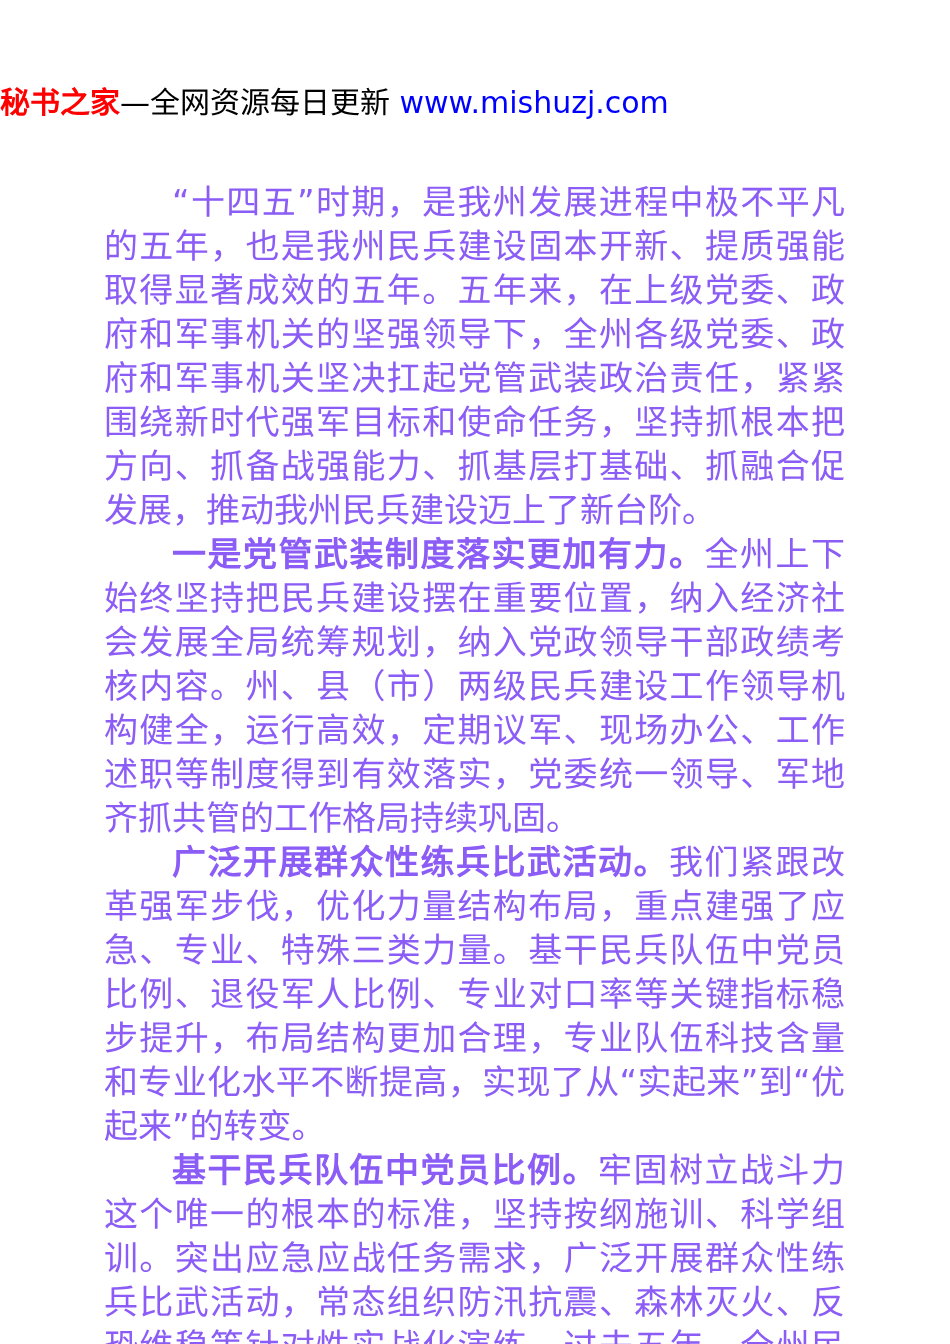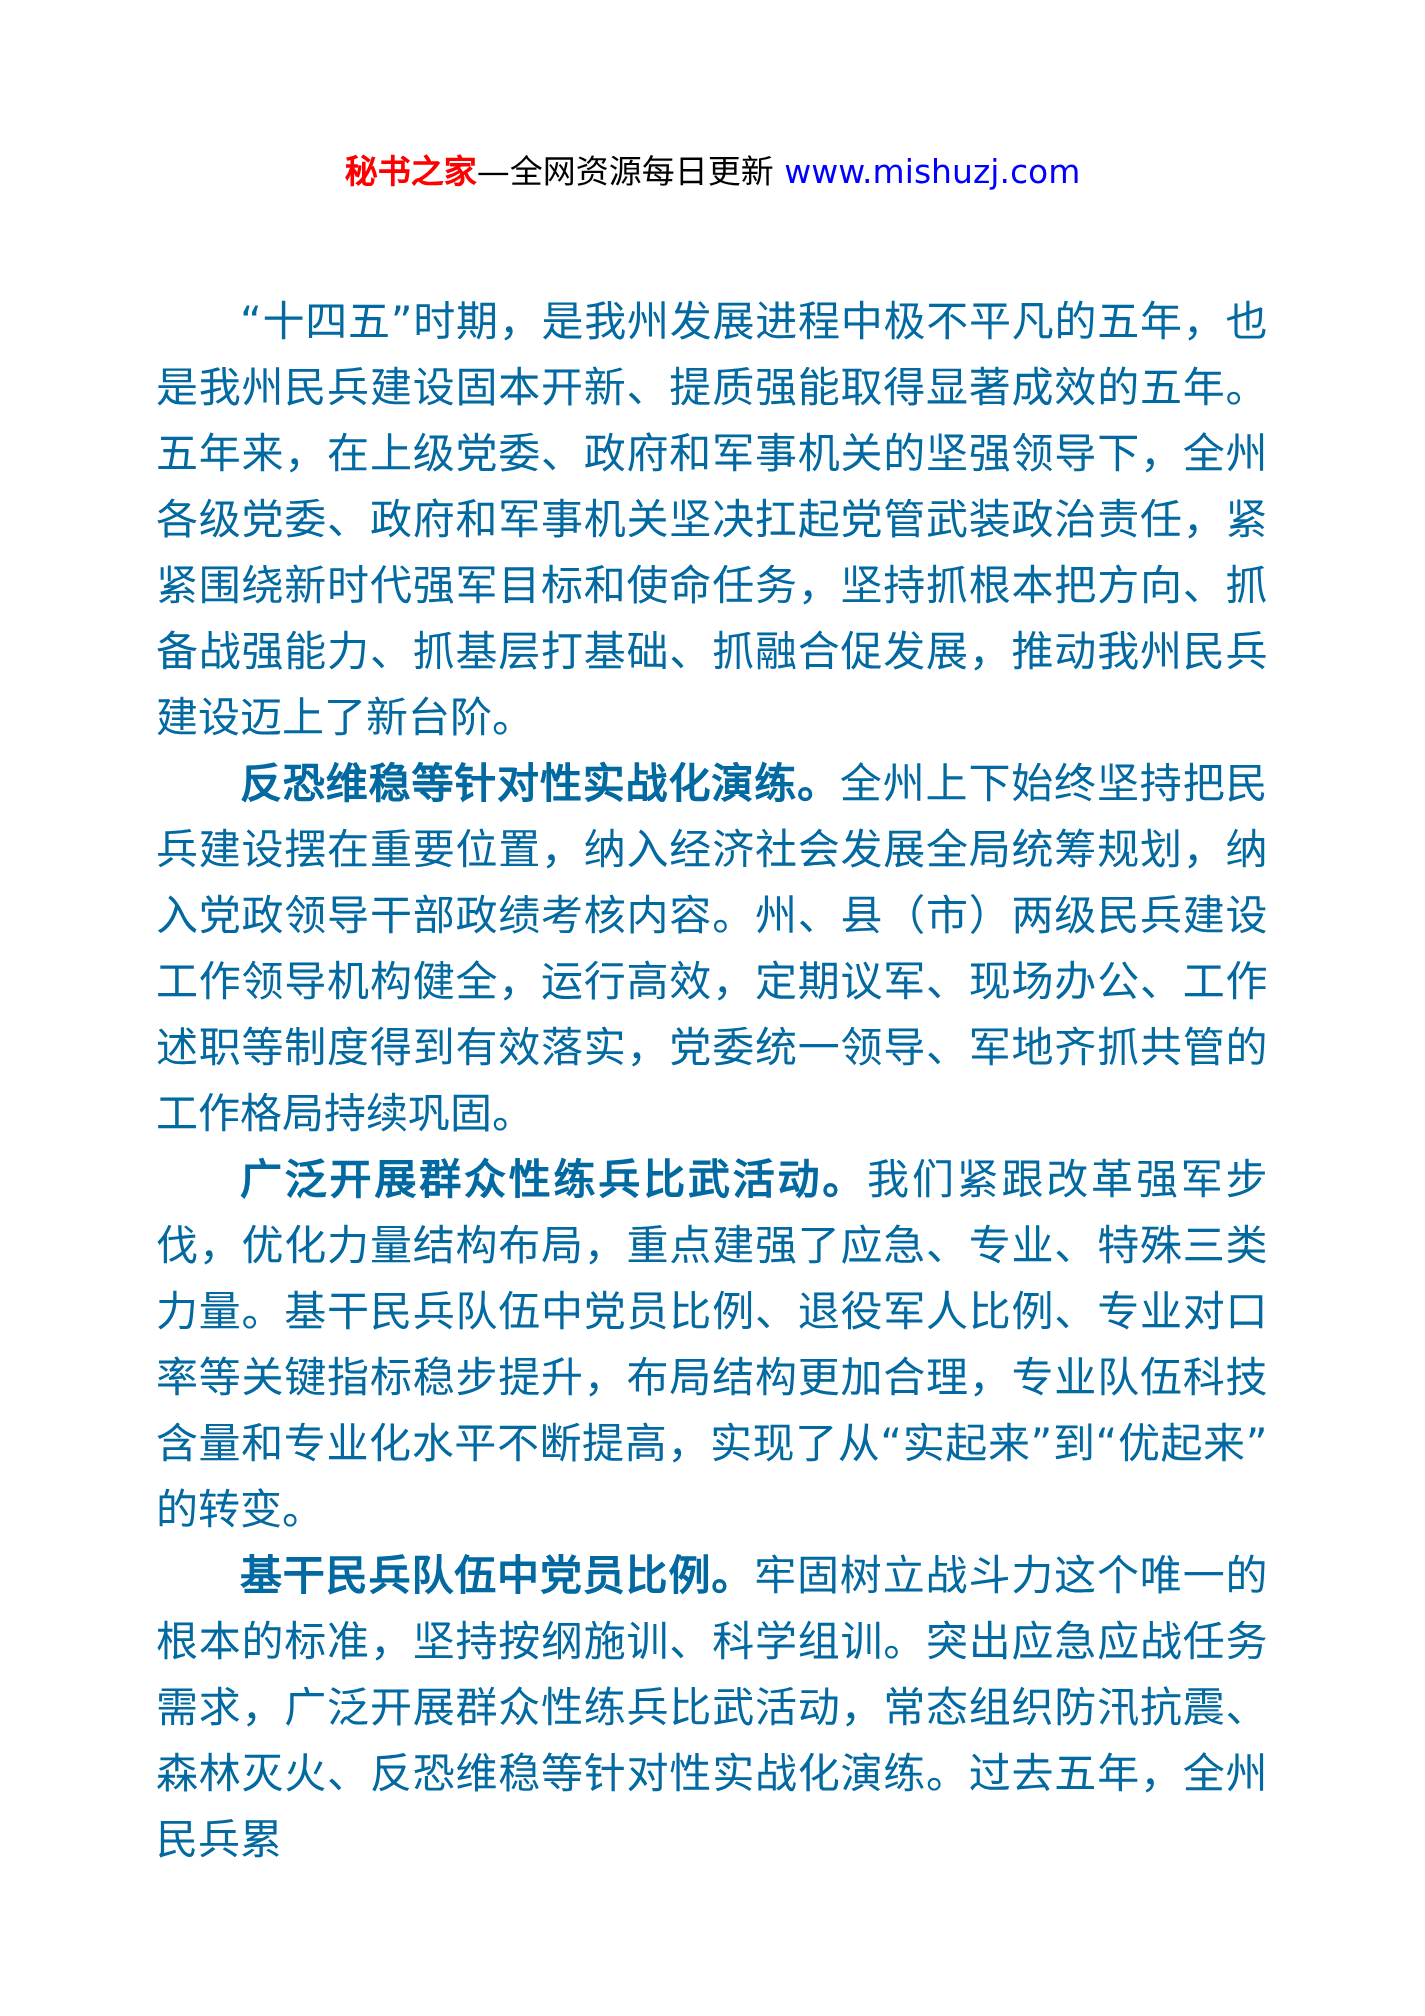--- a/index.html
+++ b/index.html
@@ -14,48 +14,47 @@
     font-family: "DejaVu Sans", "Liberation Sans", sans-serif;
   }
   .page {
     width: 950px;
     height: 1344px;
     background: #ffffff;
     box-sizing: border-box;
     padding-top: 84px;
   }
   .header {
-    text-align: center;
-    font-size: 22px;
+    text-align: left;
+    font-size: 30px;
     line-height: 38px;
     white-space: nowrap;
     letter-spacing: 0;
-    margin-top: 13px;
   }
   .header .brand {
     color: #ff0000;
     font-weight: bold;
   }
   .header .tagline {
     color: #000000;
     font-weight: normal;
   }
   .header .url {
     color: #0000ff;
     font-weight: normal;
   }
   .content {
     margin-top: 58px;
     padding: 0 105px 0 104px;
   }
   .content p {
     margin: 0;
     padding: 0;
-    color: #0369a1;
-    font-size: 28px;
+    color: #8b5cf6;
+    font-size: 34px;
     line-height: 44px;
     text-align: justify;
     text-indent: 2em;
     word-break: break-all;
   }
   .content p b {
     font-weight: bold;
   }
 </style>
 </head>
@@ -63,20 +62,20 @@
 
 <div class="page">
 
   <div class="header">
     <span class="brand">秘书之家</span><span class="tagline">—全网资源每日更新 </span><span class="url">www.mishuzj.com</span>
   </div>
 
   <div class="content">
     <p><b></b><span>“十四五”时期，是我州发展进程中极不平凡的五年，也是我州民兵建设固本开新、提质强能取得显著成效的五年。五年来，在上级党委、政府和军事机关的坚强领导下，全州各级党委、政府和军事机关坚决扛起党管武装政治责任，紧紧围绕新时代强军目标和使命任务，坚持抓根本把方向、抓备战强能力、抓基层打基础、抓融合促发展，推动我州民兵建设迈上了新台阶。</span></p>
 
-    <p><b>反恐维稳等针对性实战化演练。</b><span>全州上下始终坚持把民兵建设摆在重要位置，纳入经济社会发展全局统筹规划，纳入党政领导干部政绩考核内容。州、县（市）两级民兵建设工作领导机构健全，运行高效，定期议军、现场办公、工作述职等制度得到有效落实，党委统一领导、军地齐抓共管的工作格局持续巩固。</span></p>
+    <p><b>一是党管武装制度落实更加有力。</b><span>全州上下始终坚持把民兵建设摆在重要位置，纳入经济社会发展全局统筹规划，纳入党政领导干部政绩考核内容。州、县（市）两级民兵建设工作领导机构健全，运行高效，定期议军、现场办公、工作述职等制度得到有效落实，党委统一领导、军地齐抓共管的工作格局持续巩固。</span></p>
 
     <p><b>广泛开展群众性练兵比武活动。</b><span>我们紧跟改革强军步伐，优化力量结构布局，重点建强了应急、专业、特殊三类力量。基干民兵队伍中党员比例、退役军人比例、专业对口率等关键指标稳步提升，布局结构更加合理，专业队伍科技含量和专业化水平不断提高，实现了从“实起来”到“优起来”的转变。</span></p>
 
     <p><b>基干民兵队伍中党员比例。</b><span>牢固树立战斗力这个唯一的根本的标准，坚持按纲施训、科学组训。突出应急应战任务需求，广泛开展群众性练兵比武活动，常态组织防汛抗震、森林灭火、反恐维稳等针对性实战化演练。过去五年，全州民兵累</span></p>
   </div>
 
 </div>
 
 </body></html>

